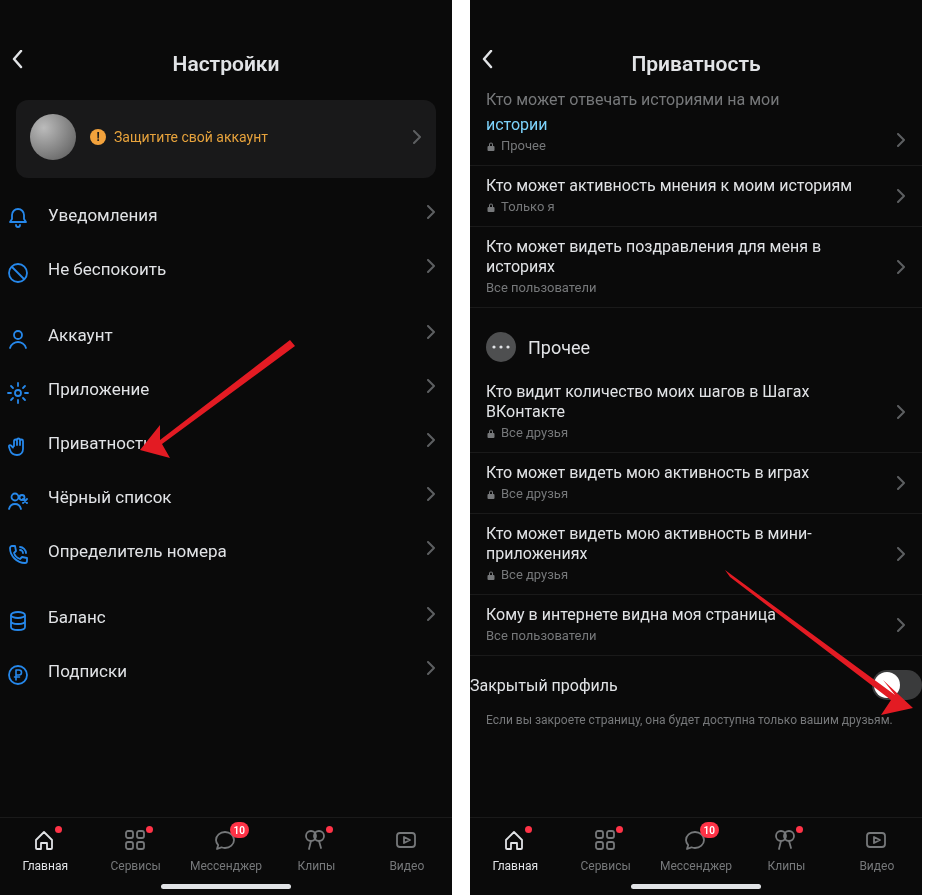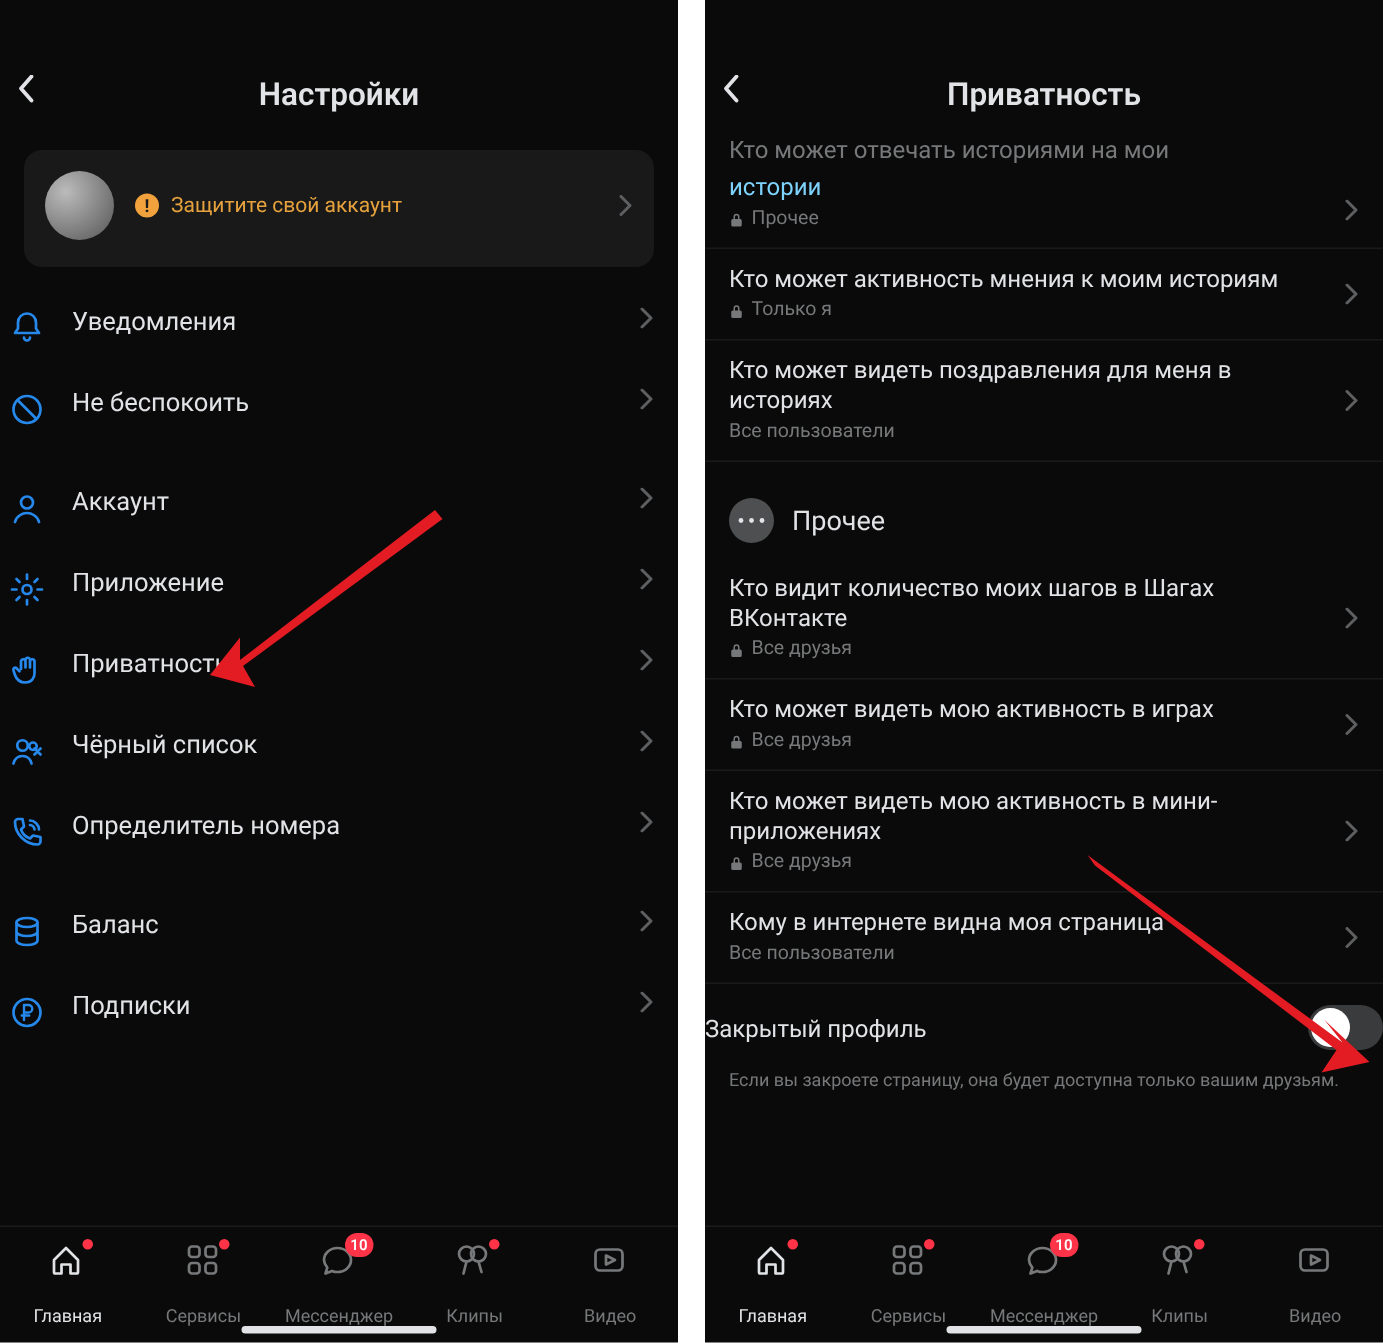--- a/index.html
+++ b/index.html
@@ -202,21 +202,21 @@
   display: flex;
   border-top: 1px solid #1a1a1a;
 }
 .tab {
   flex: 1;
   display: flex;
   flex-direction: column;
   align-items: center;
   justify-content: flex-start;
   padding-top: 10px;
-  gap: 16px;
+  gap: 5px;
   position: relative;
 }
 .tab .t-icon { position: relative; color: #76787a; }
 .tab.active .t-icon { color: #e1e3e6; }
 .tab .t-lab { font-size: 12px; color: #76787a; }
 .tab.active .t-lab { color: #e1e3e6; }
 .tab .dot {
   position: absolute;
   top: -2px;
   right: -4px;

